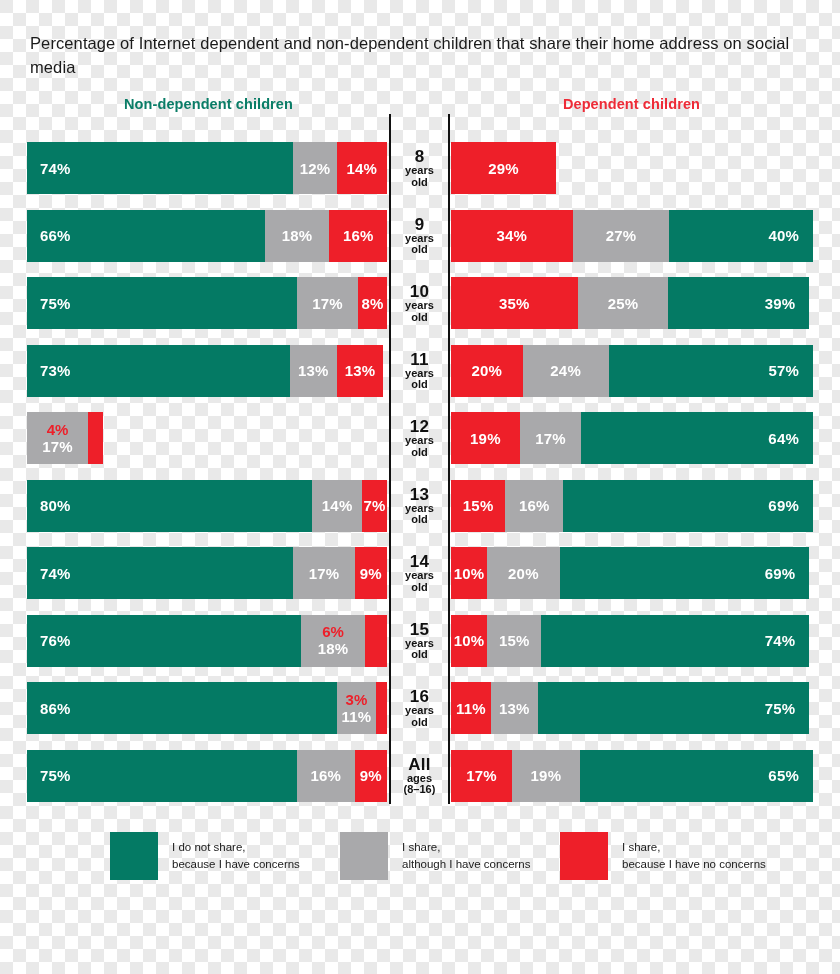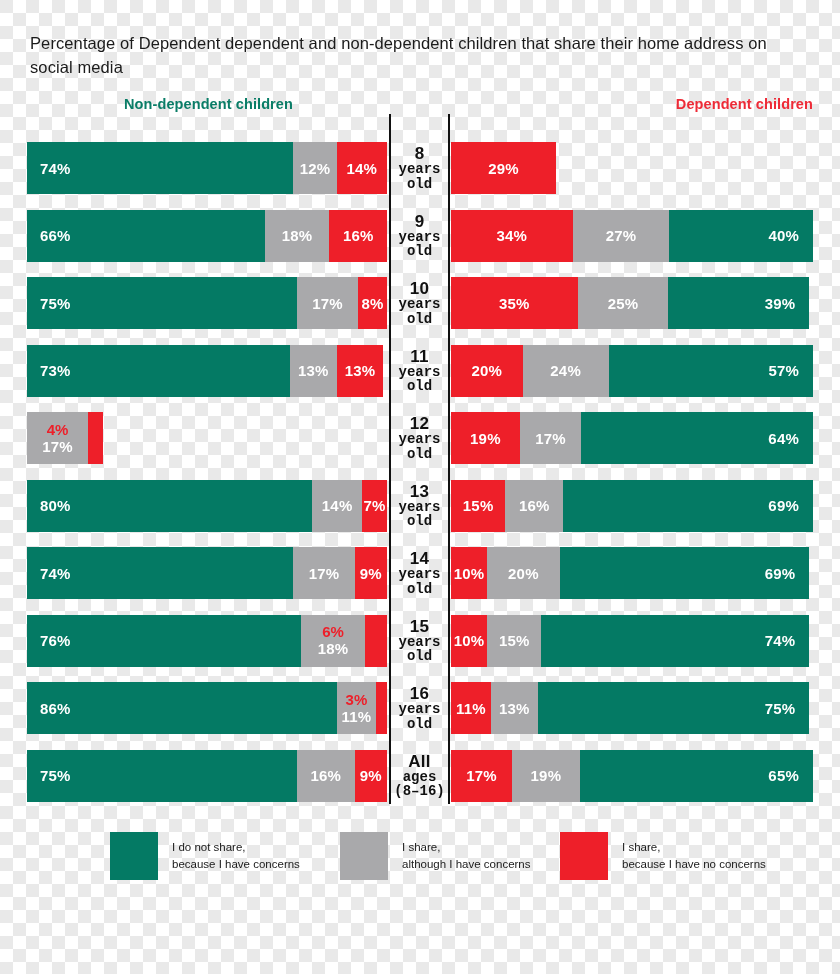--- a/index.html
+++ b/index.html
@@ -13,21 +13,21 @@
   }
   .title{
     position:absolute;left:30px;top:32px;width:760px;
     font-size:16.5px;line-height:1.45;color:#1b1b1b;
     letter-spacing:.1px;
   }
   .col-head{
     position:absolute;top:96px;font-size:14.5px;font-weight:600;letter-spacing:.1px;
   }
   .col-head.left{left:27px;width:363px;text-align:center;color:#0a7d67;}
-  .col-head.right{left:450px;width:363px;text-align:right;color:#ee2b37;}
+  .col-head.right{left:450px;width:363px;text-align:center;color:#ee2b37;}
 
   .divider{
     position:absolute;top:114px;width:2px;height:690px;background:#111;
   }
   #divL{left:389px;}
   #divR{left:448px;}
 
   .chart{position:absolute;left:0;top:0;width:840px;height:974px;}
 
   .row{position:absolute;left:0;width:840px;height:52px;}
@@ -61,35 +61,35 @@
   
   .seg.gray.stacked{flex-direction:column;justify-content:center;align-items:center;line-height:1.05;}
   .seg.gray.stacked .over{color:#ee1f29;font-size:15px;font-weight:600;margin-bottom:1px;}
 
   .agebox{
     position:absolute;left:391px;width:57px;height:52px;
     display:flex;flex-direction:column;align-items:center;justify-content:center;
     text-align:center;color:#111;line-height:1.02;
   }
   .agebox .num{font-size:17px;font-weight:700;letter-spacing:.2px;}
-  .agebox .unit{font-size:14px;font-weight:600;font-family:Liberation Mono, monospace;}
+  .agebox .unit{font-size:11px;font-weight:600;}
   .agebox.all .num{font-size:17px;}
 
   .legend{position:absolute;left:0;top:832px;width:840px;height:52px;}
   .lg-item{position:absolute;top:0;height:48px;display:flex;align-items:center;}
   .lg-swatch{width:48px;height:48px;flex:0 0 48px;}
   .lg-text{margin-left:14px;font-size:11.5px;line-height:1.45;color:#1b1b1b;white-space:nowrap;}
   #lg0{left:110px;}
   #lg1{left:340px;}
   #lg2{left:560px;}
 </style>
 </head>
 <body>
 
-<div class="title">Percentage of Dependent dependent and non-dependent children that share their home address on social media</div>
+<div class="title">Percentage of Internet dependent and non-dependent children that share their home address on social media</div>
 
 <div class="col-head left">Non-dependent children</div>
 <div class="col-head right">Dependent children</div>
 
 <div class="divider" id="divL"></div>
 <div class="divider" id="divR"></div>
 
 <div class="chart" id="chart">
     <div class="row" style="top: 142px;">
       <div class="side left">

